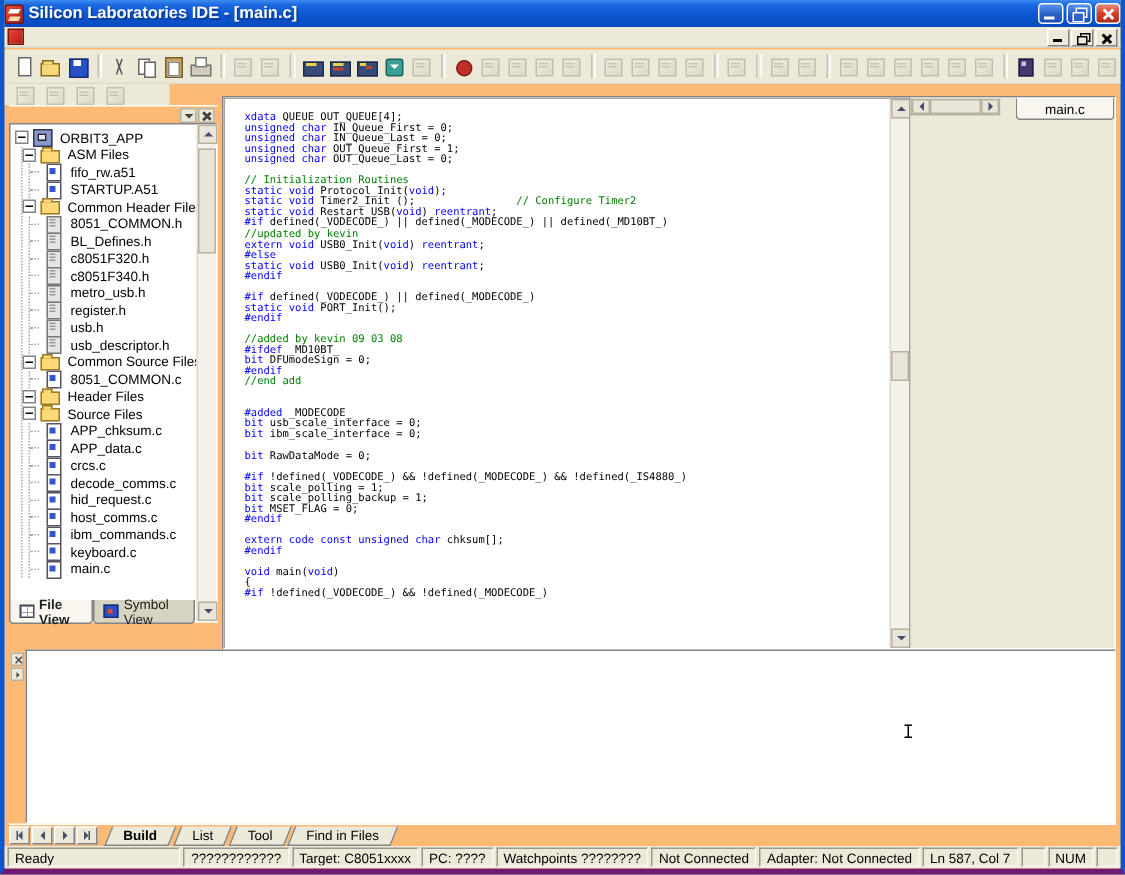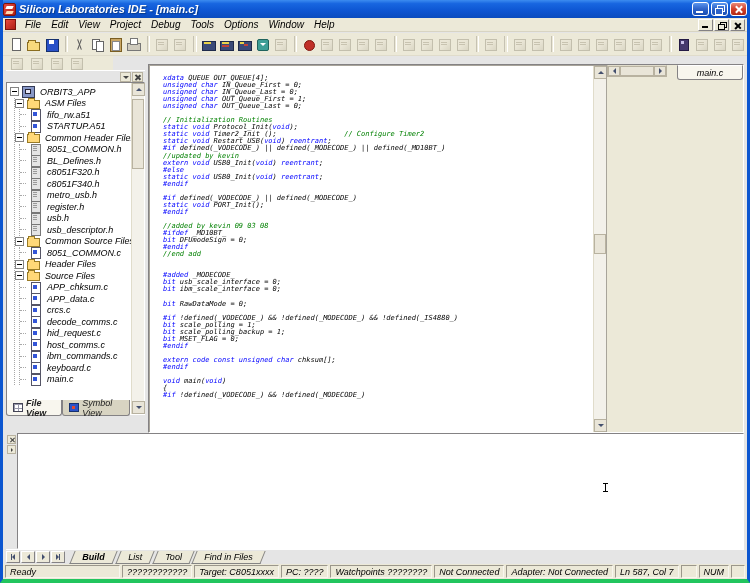--- a/index.html
+++ b/index.html
@@ -1,19 +1,19 @@
 <!DOCTYPE html>
 <html><head>
 <meta charset="utf-8">
 <style>
   html,body{margin:0;padding:0;background:#3A6EA5;}
   *{box-sizing:border-box;}
-  .frame{position:relative;width:750px;height:583px;background:#e5e5e5;
-    border-left:3px solid #0C56D0;border-right:3px solid #0C56D0;border-bottom:4px solid #22c55e;
-    font-family:"Liberation Sans",sans-serif;overflow:hidden;font-style:italic;}
+  .frame{position:relative;width:750px;height:583px;background:#fdba74;
+    border-left:3px solid #0C56D0;border-right:3px solid #0C56D0;border-bottom:4px solid #701a75;
+    font-family:"Liberation Sans",sans-serif;overflow:hidden;}
   
   .titlebar{position:absolute;left:-3px;right:-3px;top:0;height:18px;
     background:linear-gradient(180deg,#3C8CF0 0%,#1866E0 20%,#0D55D2 60%,#0A4BBE 100%);
     display:flex;align-items:center;padding:0 3px;color:#fff;}
   .appic{width:13px;height:13px;background:linear-gradient(135deg,#E6483C,#B01E14);
     border:1px solid #7A130C;border-radius:2px;position:relative;flex:none;margin-right:3px;}
   .appic::before{content:"";position:absolute;left:2px;top:2px;width:7px;height:3px;background:#fff;transform:skewX(-25deg);}
   .appic::after{content:"";position:absolute;left:2px;top:7px;width:7px;height:3px;background:#ffd9b0;transform:skewX(-25deg);}
   .ttl{font-size:11px;font-weight:bold;text-shadow:1px 1px 1px #063a8a;flex:1;white-space:nowrap;overflow:hidden;}
   .wbtns{display:flex;gap:2px;}
@@ -169,31 +169,20 @@
     <span class="ttl">Silicon Laboratories IDE - [main.c]</span>
     <span class="wbtns">
       <span class="wbtn minb"></span>
       <span class="wbtn restb"></span>
       <span class="wbtn close"></span>
     </span>
   </div>
 
   <div class="menubar">
     <span class="mdoc"></span>
-    <span class="menu-items" id="menuitems" style="display:flex;">
-        <span class="mi">File</span>
-        <span class="mi">Edit</span>
-        <span class="mi">View</span>
-        <span class="mi">Project</span>
-        <span class="mi">Debug</span>
-        <span class="mi">Tools</span>
-        <span class="mi">Options</span>
-        <span class="mi">Window</span>
-        <span class="mi">Help</span>
-      </span>
     <span class="mdib">
       <span class="mdibtn minb"></span>
       <span class="mdibtn restb"></span>
       <span class="mdibtn close"></span>
     </span>
   </div>
 
   <div class="tbrow" id="tb1">
       <span class="tb">
         <span class="ic ic-new"></span>

